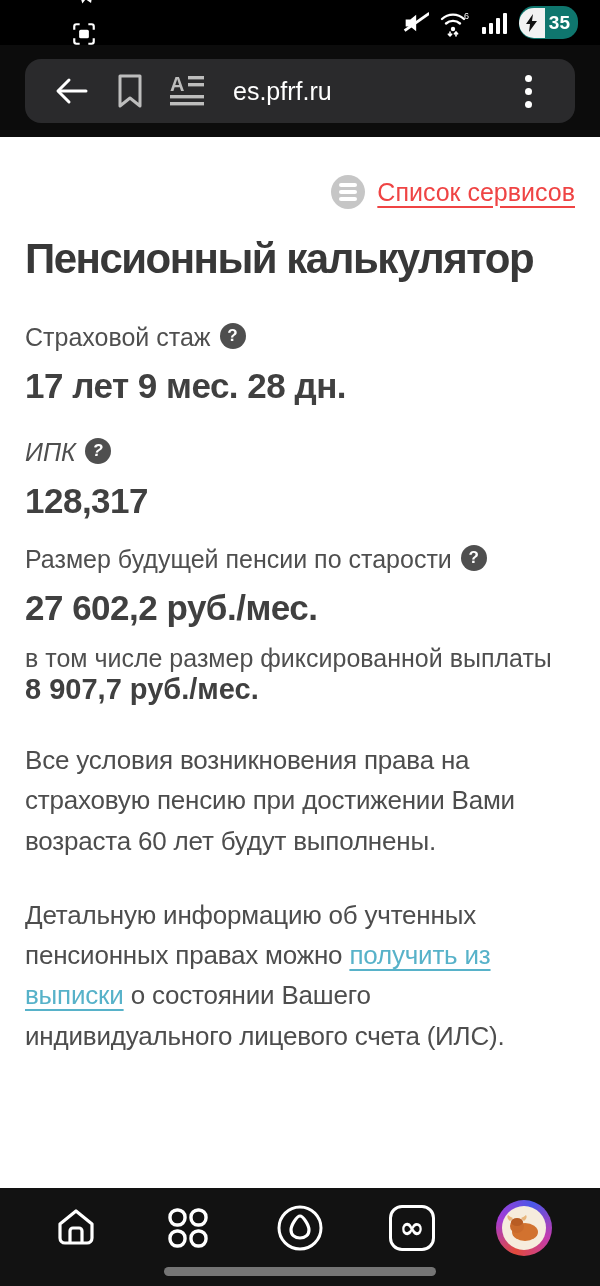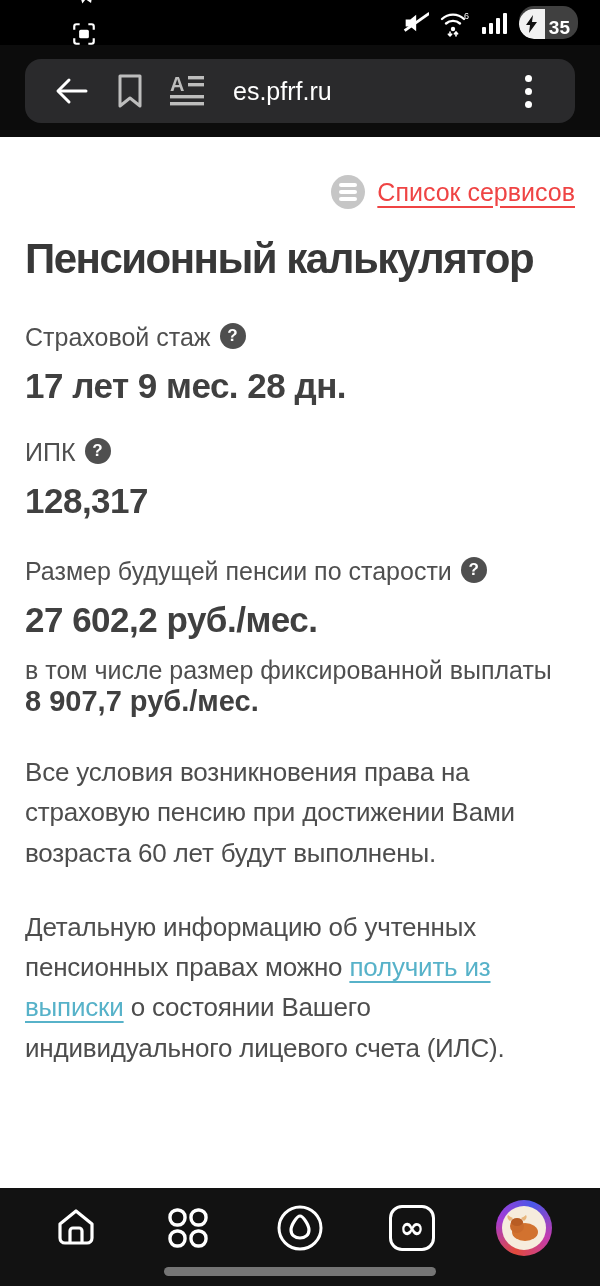--- a/index.html
+++ b/index.html
@@ -17,22 +17,22 @@
     height:45px; background:#000; color:#fff;
     display:flex; align-items:center; justify-content:space-between;
     padding:0 22px 0 28px;
   }
   .sb-left{ display:flex; align-items:flex-end; gap:12px;flex-direction:column; }
   .sb-time{ font-size:26px; font-weight:bold; letter-spacing:0.5px; }
   .sb-right{ display:flex; align-items:center; gap:10px; }
   .sb-icon{ display:inline-flex; align-items:center; justify-content:center; }
   .sb-dot{ width:8px; height:8px; border-radius:50%; background:#fff; }
   .battery{
-    display:flex; align-items:flex-end; height:33px; border-radius:15px;
-    overflow:hidden; background:#404040;
+    display:flex; align-items:center; height:33px; border-radius:15px;
+    overflow:hidden; background:#0f766e;
   }
   .battery-bolt{
     background:#f2f2f2; height:30px; width:26px; border-radius:15px 0 0 15px;
     display:flex; align-items:center; justify-content:center; color:#000; font-size:16px;
   }
   .battery-num{ color:#fff; font-size:19px; font-weight:bold; padding:0 8px 0 4px; }
 
   
   .browser-bar{ height:92px; background:#0c0c0c; display:flex; align-items:center; }
   .url-pill{
@@ -70,22 +70,22 @@
   .field-label{
     display:flex; gap:9px;
     color:#4f4f4f; font-size:25px;
   }
   .help-icon{
     width:26px; height:26px; border-radius:50%; background:#4f4f4f; color:#fff;
     font-size:17px; font-weight:bold; display:inline-flex; align-items:center; justify-content:center;
     cursor:pointer; flex:0 0 auto;
   }
   .fl-1{ margin-top:40px; }
-  .fl-2{ margin-top:32px; }
-  .fl-3{ margin-top:36px; }
+  .fl-2{ margin-top:32px;font-style:italic; }
+  .fl-3{ margin-top:24px; }
   .field-value{
     margin-top:14px; font-size:35px; font-weight:bold; color:#404040; letter-spacing:-0.5px;
   }
   .sub-label{ margin-top:16px; color:#4f4f4f; font-size:25px; }
   .sub-value{ font-size:29px; font-weight:bold; color:#404040; }
   p.body-par{
     margin-top:34px; color:#4d4d4d; font-size:26px; line-height:1.55; letter-spacing:-0.2px;
   }
   .inline-link{
     color:#57b2c9; text-decoration:underline; text-underline-offset:5px; cursor:pointer;

